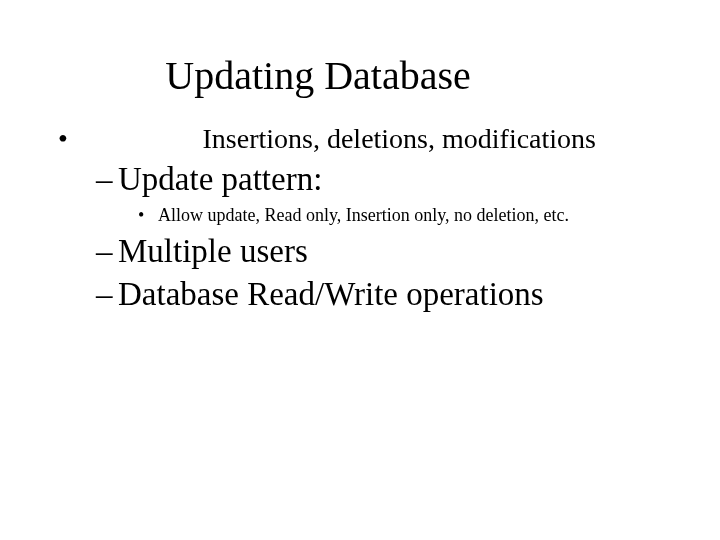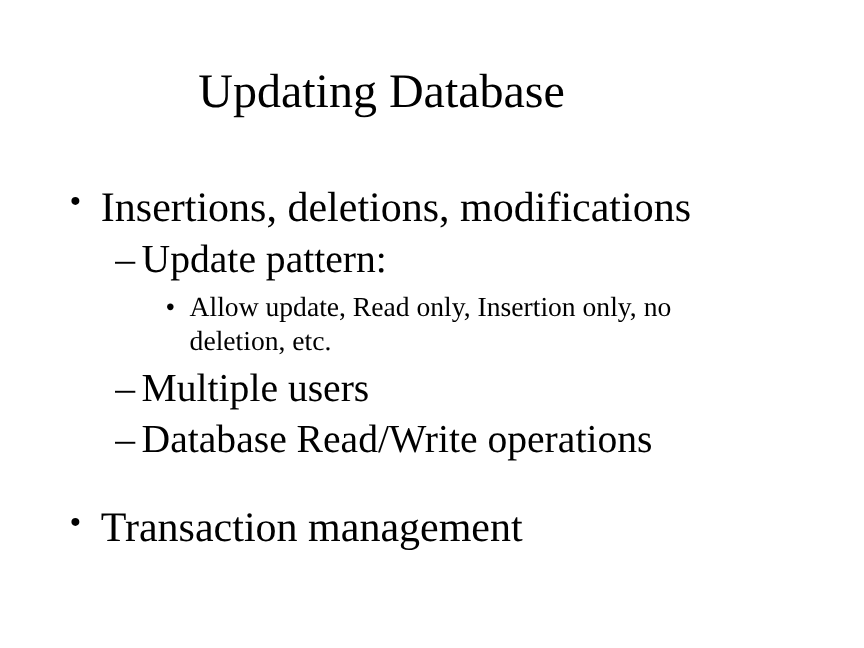--- a/index.html
+++ b/index.html
@@ -22,24 +22,25 @@
     font-size: 40px;
     font-weight: normal;
     padding-top: 52px;
     padding-bottom: 20px;
   }
   .body {
     padding-left: 58px;
     padding-right: 40px;
   }
   .lvl1 {
-    font-size: 35px;
-    margin-top: 34px;
+    font-size: 28px;
+    margin-top: 4px;
     position: relative;
     padding-left: 26px;
+    text-align: right;
   }
   .lvl1::before {
     content: "•";
     position: absolute;
     left: 0;
     top: 0;
     font-size: 28px;
   }
   .lvl2 {
     font-size: 33px;
@@ -48,21 +49,21 @@
     position: relative;
     padding-left: 22px;
   }
   .lvl2::before {
     content: "–";
     position: absolute;
     left: 0;
     top: 0;
   }
   .lvl3 {
-    font-size: 23px;
+    font-size: 18px;
     margin-top: 6px;
     margin-left: 80px;
     position: relative;
     padding-left: 20px;
     line-height: 1.25;
     max-width: 460px;
   }
   .lvl3::before {
     content: "•";
     position: absolute;
@@ -77,16 +78,15 @@
   <div class="title">Updating Database</div>
   <div class="body">
 
     <div class="lvl1">Insertions, deletions, modifications</div>
     <div class="lvl2">Update pattern:</div>
     <div class="lvl3">Allow update, Read only, Insertion only,  no deletion, etc.</div>
 
     <div class="lvl2">Multiple users</div>
     <div class="lvl2">Database Read/Write operations</div>
 
-    <div class="lvl1">Transaction management</div>
 
   </div>
 </div>
 
 </body></html>

